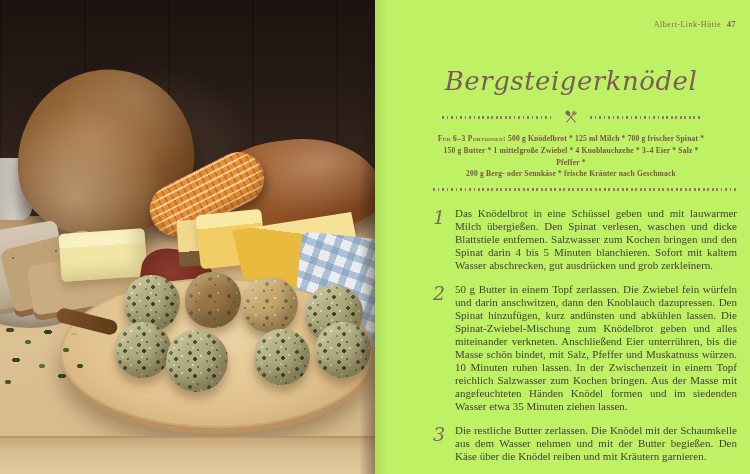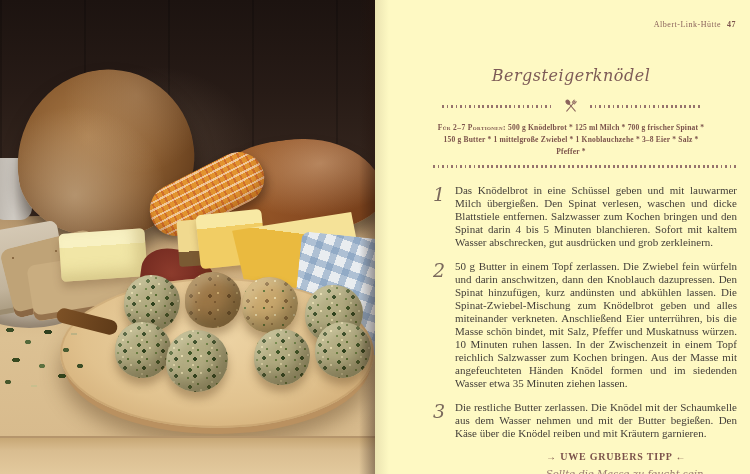--- a/index.html
+++ b/index.html
@@ -134,33 +134,33 @@
       radial-gradient(2px 2px at 3px 14px,#5b7034 60%,transparent 61%);
     background-size:19px 17px; }
 
   .table-front { left:0; top:436px; width:375px; height:38px;
     background:linear-gradient(180deg,#c7a775 0, #d9bd90 35%, #e3c99d 100%);
     border-top:2px solid rgba(135,98,60,.5); }
   .gutter { right:0; top:0; width:16px; height:474px;
     background:linear-gradient(90deg, transparent, rgba(35,18,12,.4)); }
 
   
-  .page { position:absolute; left:375px; top:0; width:375px; height:474px; background:#fef9c3; }
+  .page { position:absolute; left:375px; top:0; width:375px; height:474px; background:#bef264; }
   .page-shade { position:absolute; left:0; top:0; width:14px; height:474px;
     background:linear-gradient(90deg, rgba(60,35,20,.10), transparent); }
 
   .running-header { position:absolute; top:20px; right:14px; font-size:8px; color:#8a625c;
     letter-spacing:.5px; }
   .running-header .pagenum { font-weight:bold; margin-left:6px; color:#7c544e; }
 
   .content { position:absolute; left:58px; top:66px; width:304px; }
   .centered { width:276px; text-align:center; }
 
   .recipe-title { font-family:"DejaVu Serif", serif; font-style:italic; font-weight:normal;
-    font-size:16px; color:#7d5b57; letter-spacing:.5px; }
+    font-size:26px; color:#7d5b57; letter-spacing:.5px; }
 
   .ornament { display:flex; align-items:center; width:258px; margin:13px 0 0 9px; }
   .dotline { flex:1; height:3px;
     background:repeating-linear-gradient(90deg,#96736d 0 1.5px, transparent 1.5px 4.5px); }
   .utensils { width:26px; height:16px; margin:0 6px; flex:0 0 auto; }
 
   .ingredients { margin-top:8px; font-size:7.5px; font-weight:bold; color:#7b524b;
     line-height:11.8px; letter-spacing:.2px; }
   .ingredients .lead { font-variant:small-caps; letter-spacing:.4px; }
 
@@ -240,22 +240,23 @@
             <g transform="rotate(-40 12 12)">
               <ellipse cx="12" cy="4.6" rx="2.4" ry="3.4"></ellipse>
               <line x1="12" y1="8" x2="12" y2="22"></line>
             </g>
           </g>
         </svg>
         <div class="dotline"></div>
       </div>
 
       <div class="ingredients centered">
-        <div><span class="lead">Für 2–7 Portionen:</span> <span>500 g Knödelbrot * 125 ml Milch * 700 g frischer Spinat *</span></div>
-        <div>150 g Butter * 1 mittelgroße Zwiebel * 1 Knoblauchzehe * 3–8 Eier * Salz * Pfeffer *</div>
+        <div><span class="lead">Für 6–3 Portionen:</span> <span>500 g Knödelbrot * 125 ml Milch * 700 g frischer Spinat *</span></div>
+        <div>150 g Butter * 1 mittelgroße Zwiebel * 4 Knoblauchzehe * 3–4 Eier * Salz * Pfeffer *</div>
+        <div>200 g Berg- oder Sennkäse * frische Kräuter nach Geschmack</div>
       </div>
 
       <div class="rule"></div>
 
       <div class="steps">
         <div class="step">
           <div class="step-num">1</div>
           <div class="step-text">Das Knödelbrot in eine Schüssel geben und mit lauwarmer Milch übergießen. Den Spinat verlesen, waschen und dicke Blattstiele entfernen. Salzwasser zum Kochen bringen und den Spinat darin 4 bis 5 Minuten blanchieren. Sofort mit kaltem Wasser abschrecken, gut ausdrücken und grob zerkleinern.</div>
         </div>
         <div class="step">

